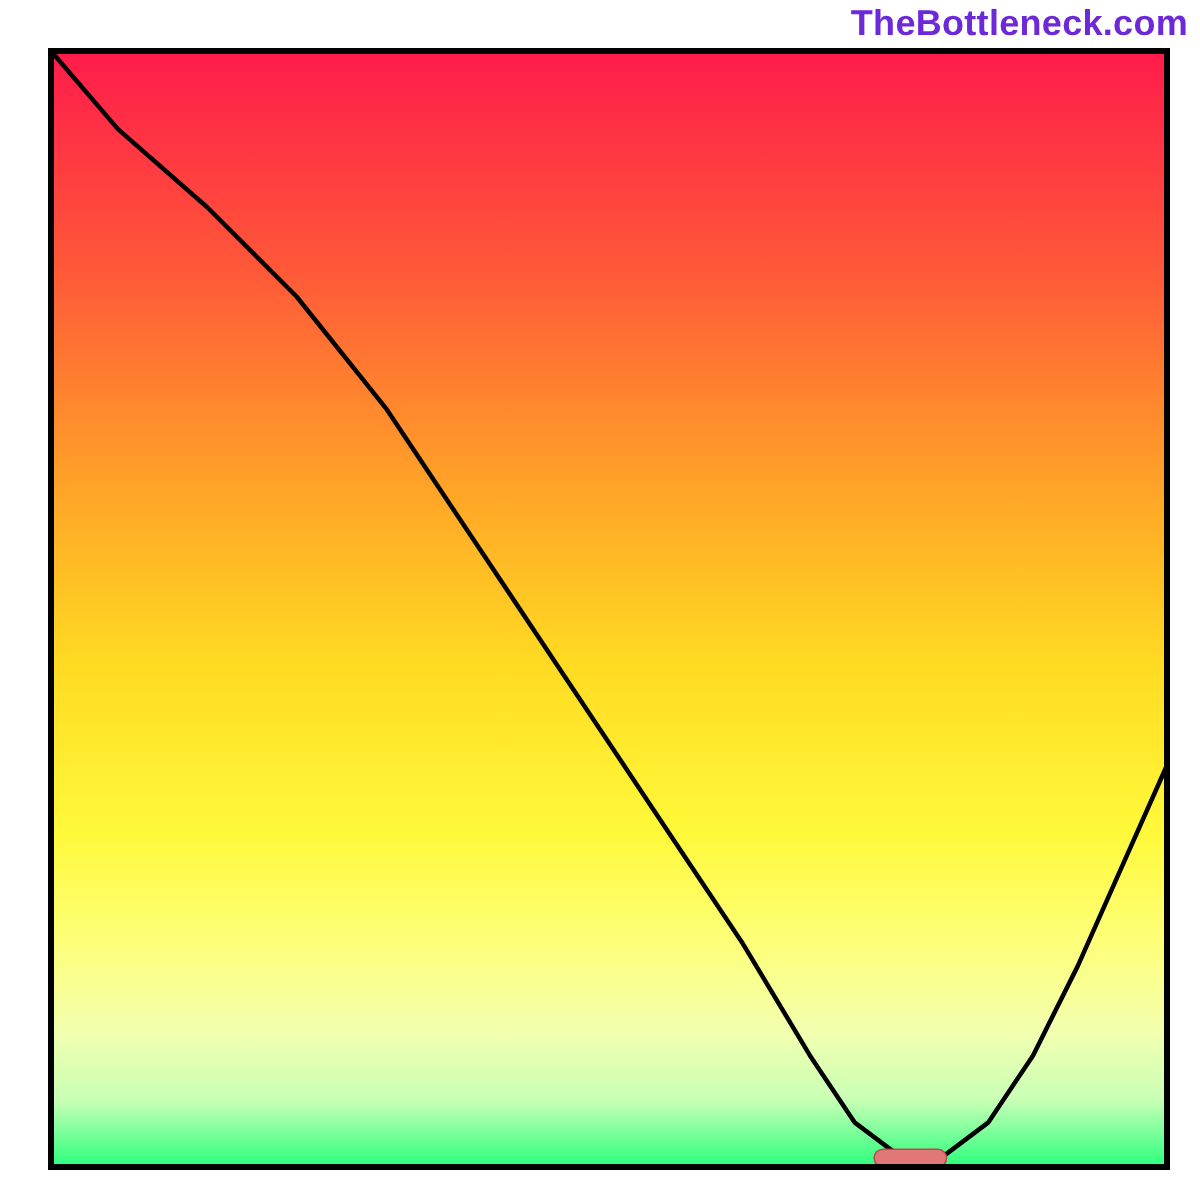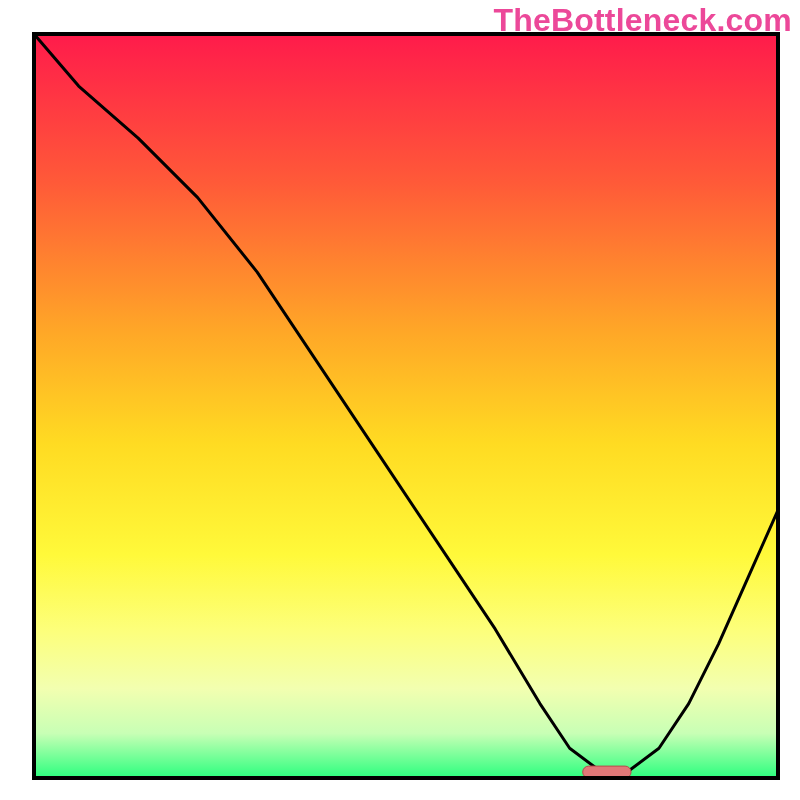--- a/index.html
+++ b/index.html
@@ -12,23 +12,23 @@
   }
   .chart-container {
     position: relative;
     width: 800px;
     height: 800px;
   }
   .watermark {
     position: absolute;
     top: 2px;
     right: 8px;
-    font-size: 32px;
+    font-size: 24px;
     font-weight: 600;
-    color: #ec4899;
+    color: #6d28d9;
     letter-spacing: 0.2px;
     z-index: 10;
   }
   svg.plot {
     position: absolute;
     top: 0;
     left: 0;
   }
 </style>
 </head>

